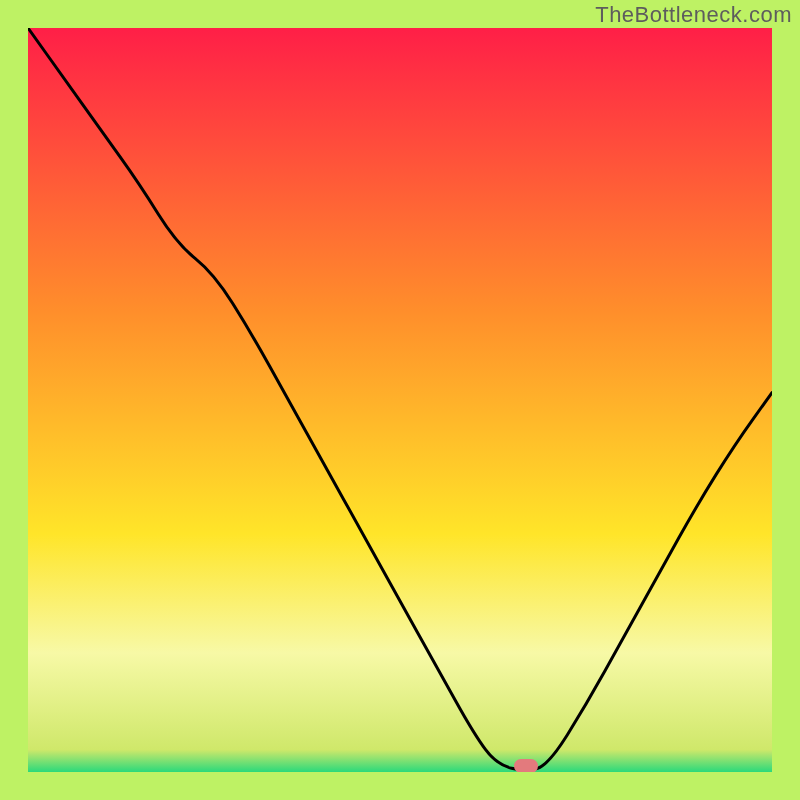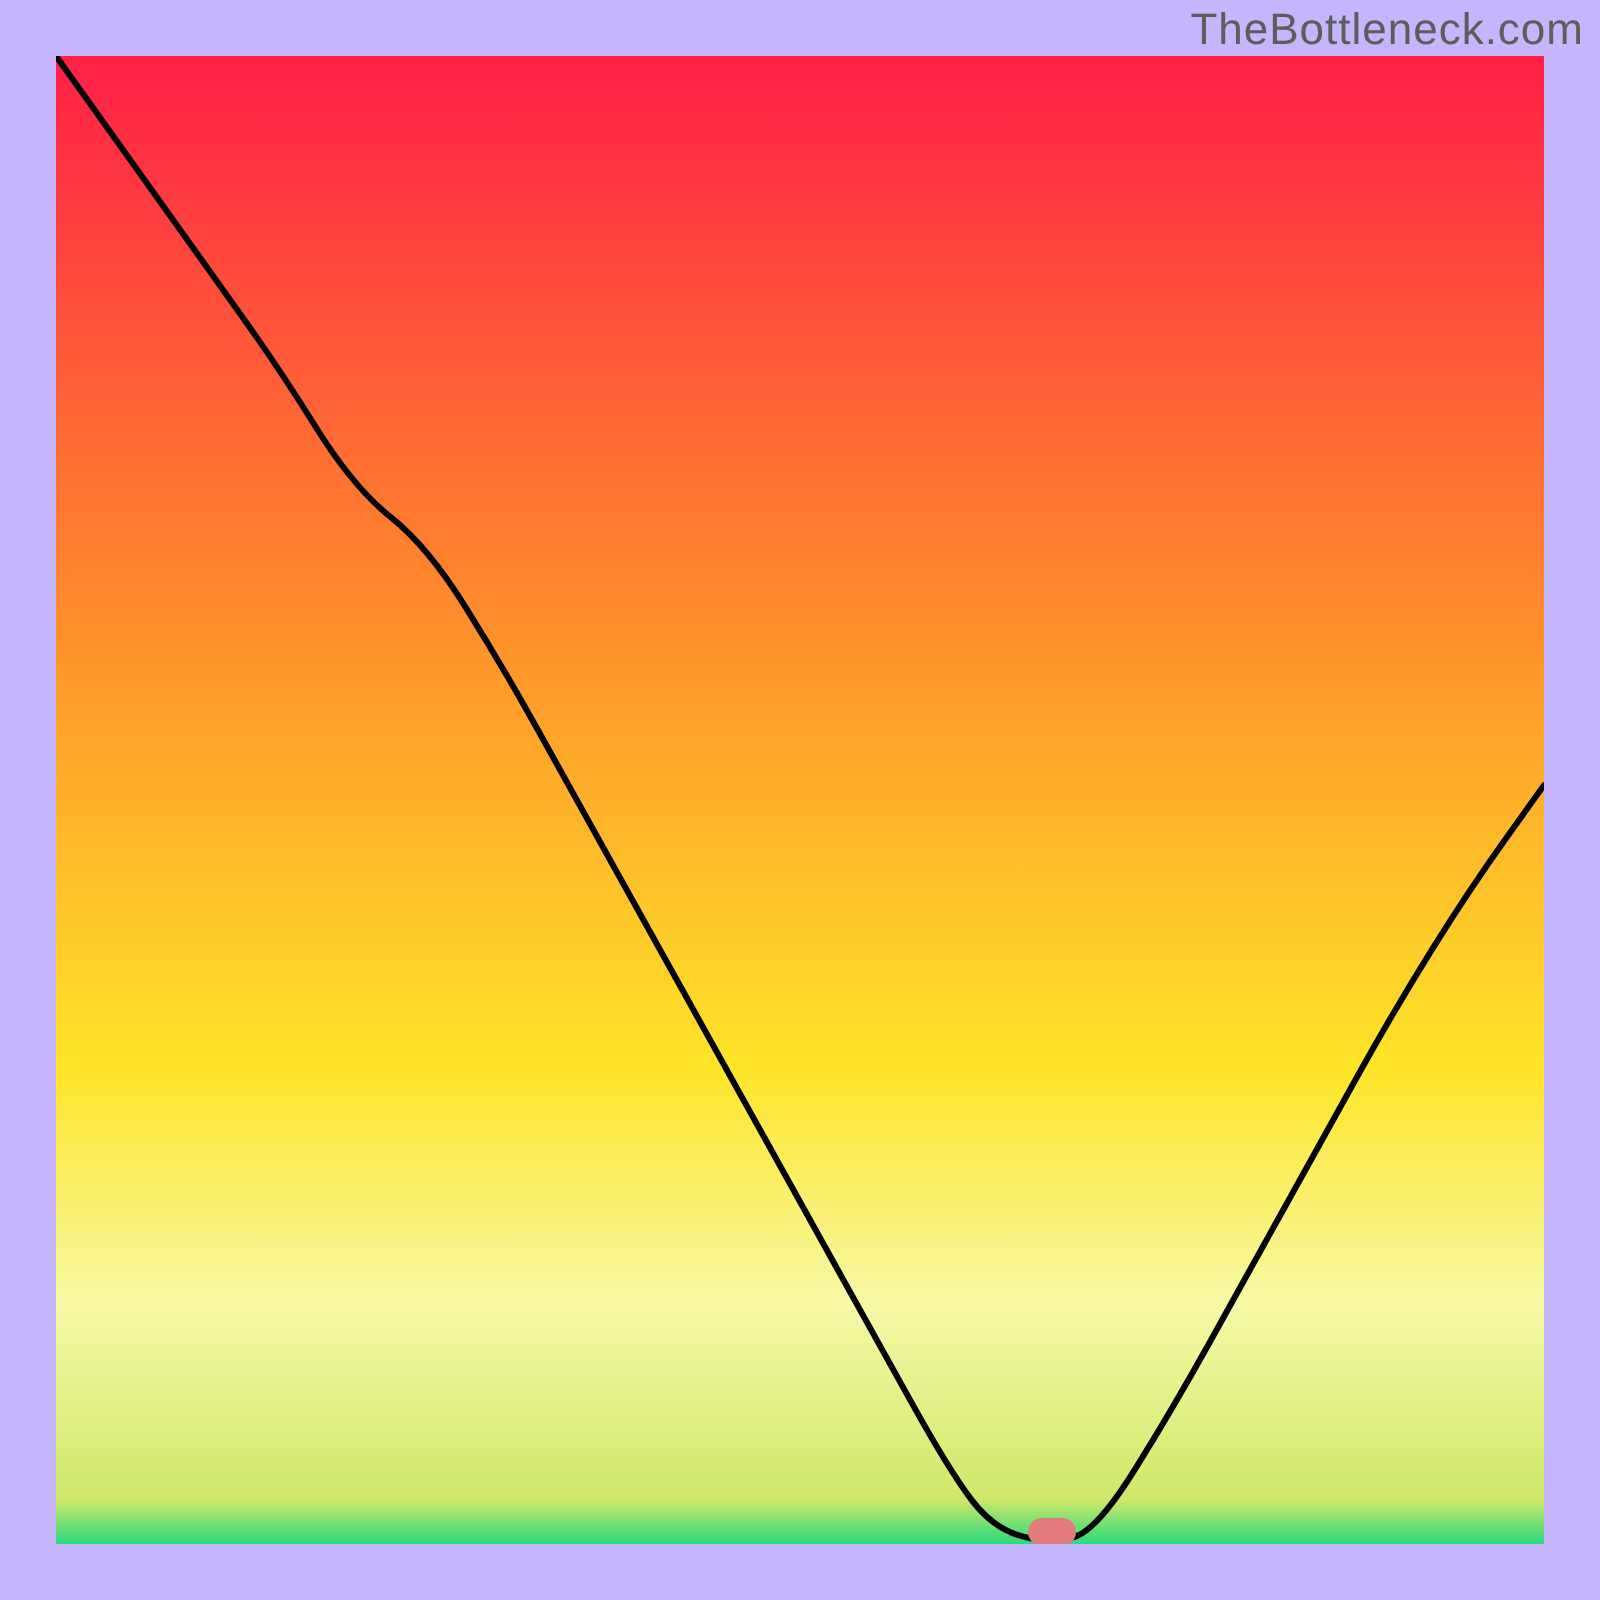--- a/index.html
+++ b/index.html
@@ -7,21 +7,21 @@
     padding: 0;
     width: 800px;
     height: 800px;
     background: #000;
     overflow: hidden;
     font-family: Arial, Helvetica, sans-serif;
   }
   .frame {
     position: absolute;
     inset: 0;
-    background: #c4b5fd;
+    background: #bef264;
   }
   .watermark {
     position: absolute;
     top: 2px;
     right: 8px;
     color: #5d5d5d;
     font-size: 22px;
     font-weight: 400;
     letter-spacing: 0.5px;
     z-index: 5;

